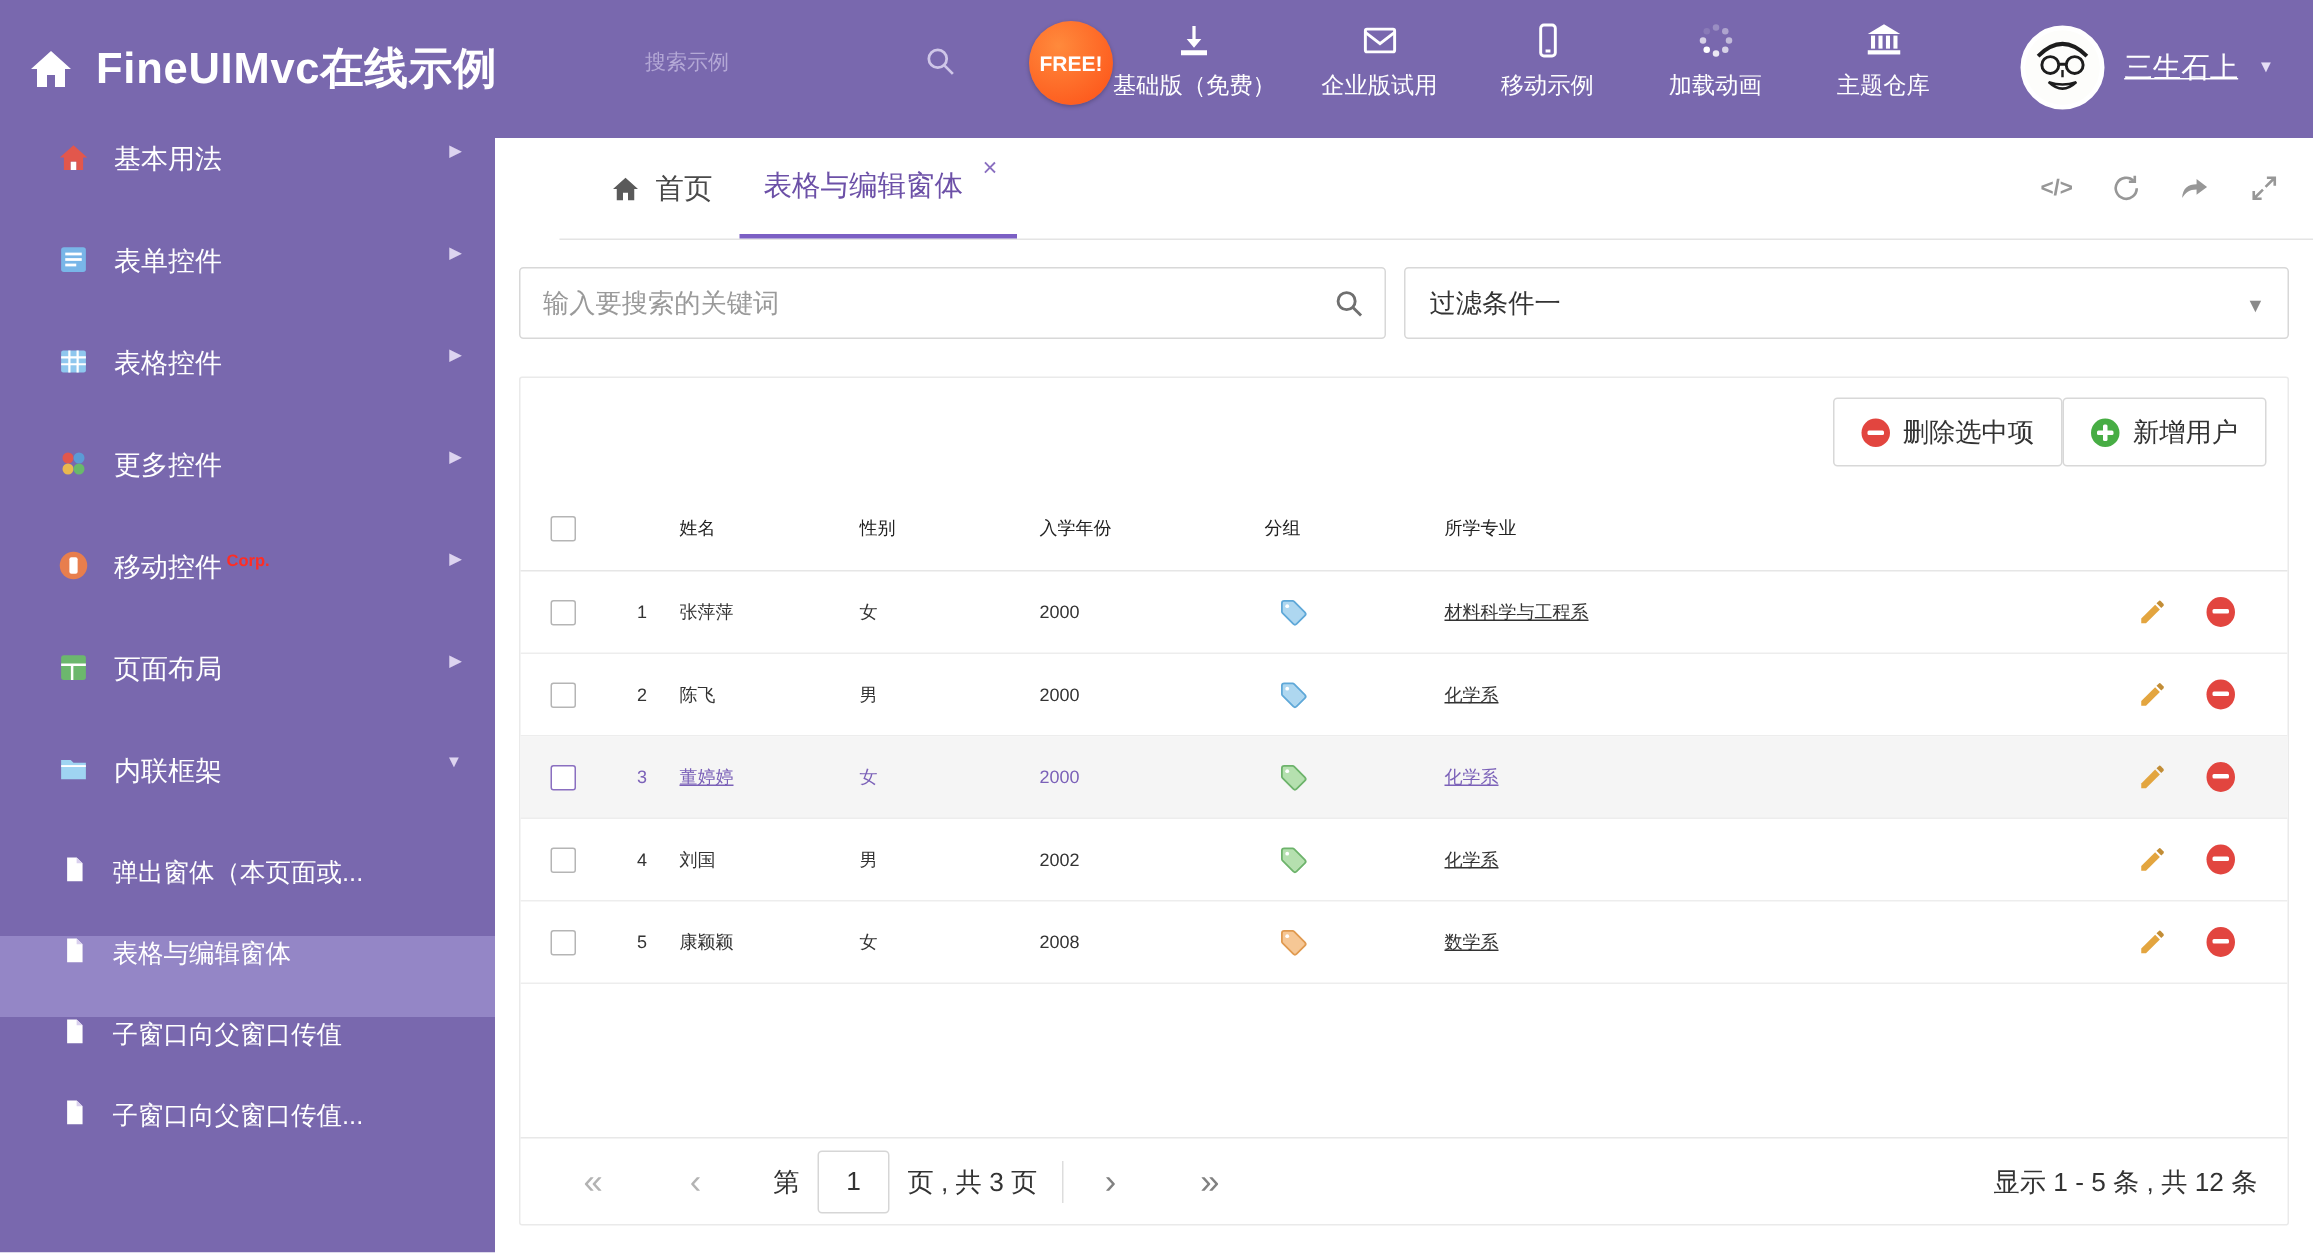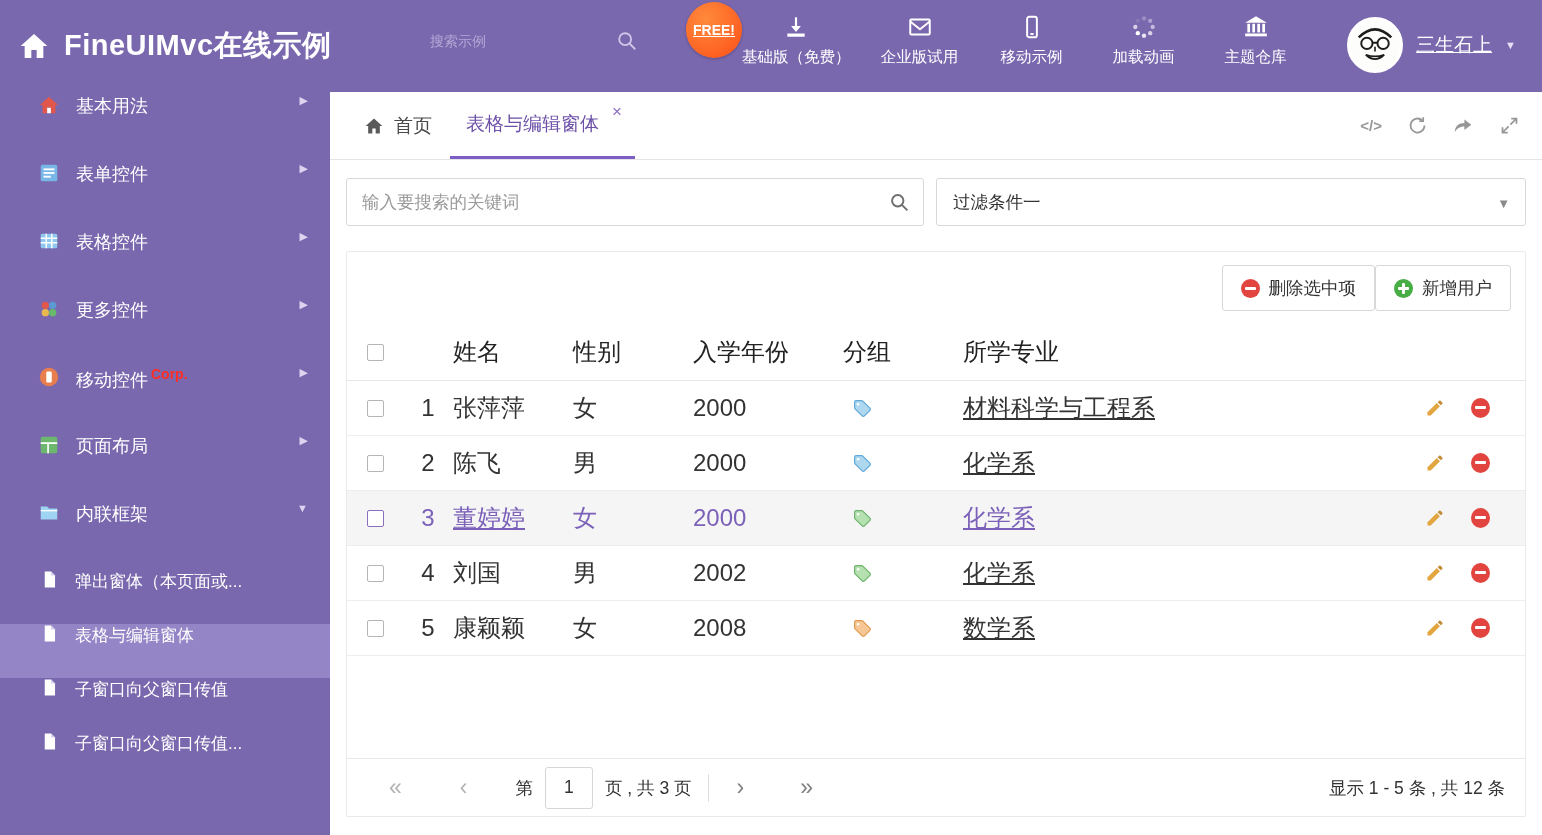--- a/index.html
+++ b/index.html
@@ -8,52 +8,52 @@
   .app { width:1542px; height:835px; display:flex; flex-direction:column; }
 
   
   .header { flex:0 0 92px; background:#7968ae; position:relative; color:#fff; }
   .logo { position:absolute; left:18px; top:26px; display:flex; align-items:center; gap:14px; cursor:pointer;text-align:right; }
   .logo-text { font-size:29px; font-weight:bold; letter-spacing:.5px; }
   .hsearch { position:absolute; left:430px; top:30px; width:208px; display:flex; align-items:center; }
   .hsearch input { flex:1; background:transparent; border:none; outline:none; color:#fff; font-size:14px; font-family:inherit; }
   .hsearch input::placeholder { color:#b4a8d6; }
   .hsearch .mag { width:22px; height:22px; color:#cfc6e8; }
-  .free { position:absolute; left:686px; top:2px; width:56px; height:56px; border-radius:50%;
+  .free { position:absolute; left:686px; top:14px; width:56px; height:56px; border-radius:50%;
     background:radial-gradient(circle at 35% 30%, #ff8a3c, #fd4f16);
     display:flex; align-items:center; justify-content:center;
-    font-weight:bold; font-size:14px; color:#fff; z-index:3; box-shadow:0 1px 3px rgba(0,0,0,.25);text-decoration:underline; }
+    font-weight:bold; font-size:14px; color:#fff; z-index:3; box-shadow:0 1px 3px rgba(0,0,0,.25); }
   .hnav { position:absolute; left:742px; top:14px; display:flex; gap:26px; }
   .hnav-item { display:flex; flex-direction:column; align-items:center; gap:7px; cursor:pointer; min-width:86px; }
   .hnav-item .hicon { width:26px; height:26px; display:block; }
   .hnav-item .hlabel { font-size:15.5px; white-space:nowrap; }
   .huser { position:absolute; right:26px; top:17px; display:flex; align-items:center; gap:13px; cursor:pointer; }
   .avatar { width:56px; height:56px; border-radius:50%; background:#fff; border:2px solid #fff; overflow:hidden; flex:0 0 56px; }
   .huser .uname { font-size:19px;text-decoration:underline; }
   .huser .ucaret { font-size:11px; color:#e6dff6; }
 
   
   .body-row { flex:1; display:flex; min-height:0; }
 
   
   .sidebar { flex:0 0 330px; background:#7968ae; color:#fff; overflow:hidden; padding-top:2px; }
   .s-item { height:68px; display:flex; align-items:flex-start; gap:16px; padding:0 22px 0 38px;
     font-size:18px; cursor:pointer; position:relative; }
   .s-item .s-ic { width:22px; height:22px; flex:0 0 22px; }
   .s-arrow { position:absolute; right:22px; font-size:11px; color:#ddd4f0; }
-  .corp { color:#ff2d24; font-size:14px; font-weight:bold; vertical-align:super; margin-left:3px; }
+  .corp { color:#ff2d24; font-size:11px; font-weight:bold; vertical-align:super; margin-left:3px; }
   .s-subitem { height:54px; display:flex; gap:16px; padding:0 22px 0 40px;
     font-size:17px; cursor:pointer; }
   .s-subitem .s-ic { width:19px; height:19px; flex:0 0 19px; }
   .s-subitem.active { background:#9486c6; }
 
   
   .main { flex:1; display:flex; flex-direction:column; background:#fff; min-width:0; }
   .tabbar { flex:0 0 68px; border-bottom:1px solid #e4e4e4; display:flex; align-items:stretch;
-    padding-left:16px; position:relative; }
+    padding-left:16px; position:relative;margin-left:43px; }
   .tab { display:flex; align-items:center; gap:10px; padding:0 18px; font-size:19px; color:#4a4a4a; cursor:pointer; }
   .tab.active { color:#6c50a7; border-bottom:3px solid #7b5fc4; padding:0 36px 0 16px; position:relative; }
   .tab-close { position:absolute; top:11px; right:13px; font-size:17px; line-height:1; color:#8a6fc0; cursor:pointer; }
   .tab-tools { position:absolute; right:22px; top:0; height:100%; display:flex; align-items:center; gap:25px; color:#979797; }
   .tab-tools .ttxt { font-size:15px; font-weight:bold; cursor:pointer; }
   .tab-tools svg { width:21px; height:21px; cursor:pointer; }
 
   .content { flex:1; display:flex; flex-direction:column; padding:18px 16px; gap:25px; min-height:0; }
 
   .filter-row { flex:0 0 48px; display:flex; gap:12px; }
@@ -71,21 +71,21 @@
   .btn { height:46px; display:inline-flex; align-items:center; gap:9px; padding:0 18px;
     border:1px solid #d8d8d8; border-radius:3px; background:#fff; font-size:17.5px; color:#333;
     cursor:pointer; font-family:inherit; }
   .circle { width:19px; height:19px; border-radius:50%; position:relative; flex:0 0 19px; }
   .circle.red { background:#e2453f; }
   .circle.green { background:#47ad44; }
   .circle::after { content:""; position:absolute; left:4px; right:4px; top:8px; height:3px; background:#fff; border-radius:1px; }
   .circle.green::before { content:""; position:absolute; top:4px; bottom:4px; left:8px; width:3px; background:#fff; border-radius:1px; }
 
   .grid-head, .grid-row { display:grid; grid-template-columns:56px 50px 120px 120px 150px 120px 1fr 110px;
-    align-items:center; font-size:24px; }
+    align-items:center; font-size:12px; }
   .grid-head { height:57px; border-bottom:1px solid #e6e6e6; color:#222; }
   .grid-row { height:55px; border-bottom:1px solid #ededed; color:#333; }
   .cell-check { display:flex; justify-content:center; }
   .cb { width:17px; height:17px; border:1px solid #b5b5b5; border-radius:2px; background:#fff; cursor:pointer; }
   .cell-num { text-align:center; }
   .cell-tag { padding-left:10px; }
   .cell-tag svg { display:block; }
   .link { color:#333; text-decoration:underline; cursor:pointer; }
   .cell-actions { display:flex; align-items:center; gap:26px; padding-left:10px; }
   .cell-actions .act { cursor:pointer; width:20px; height:20px; }

